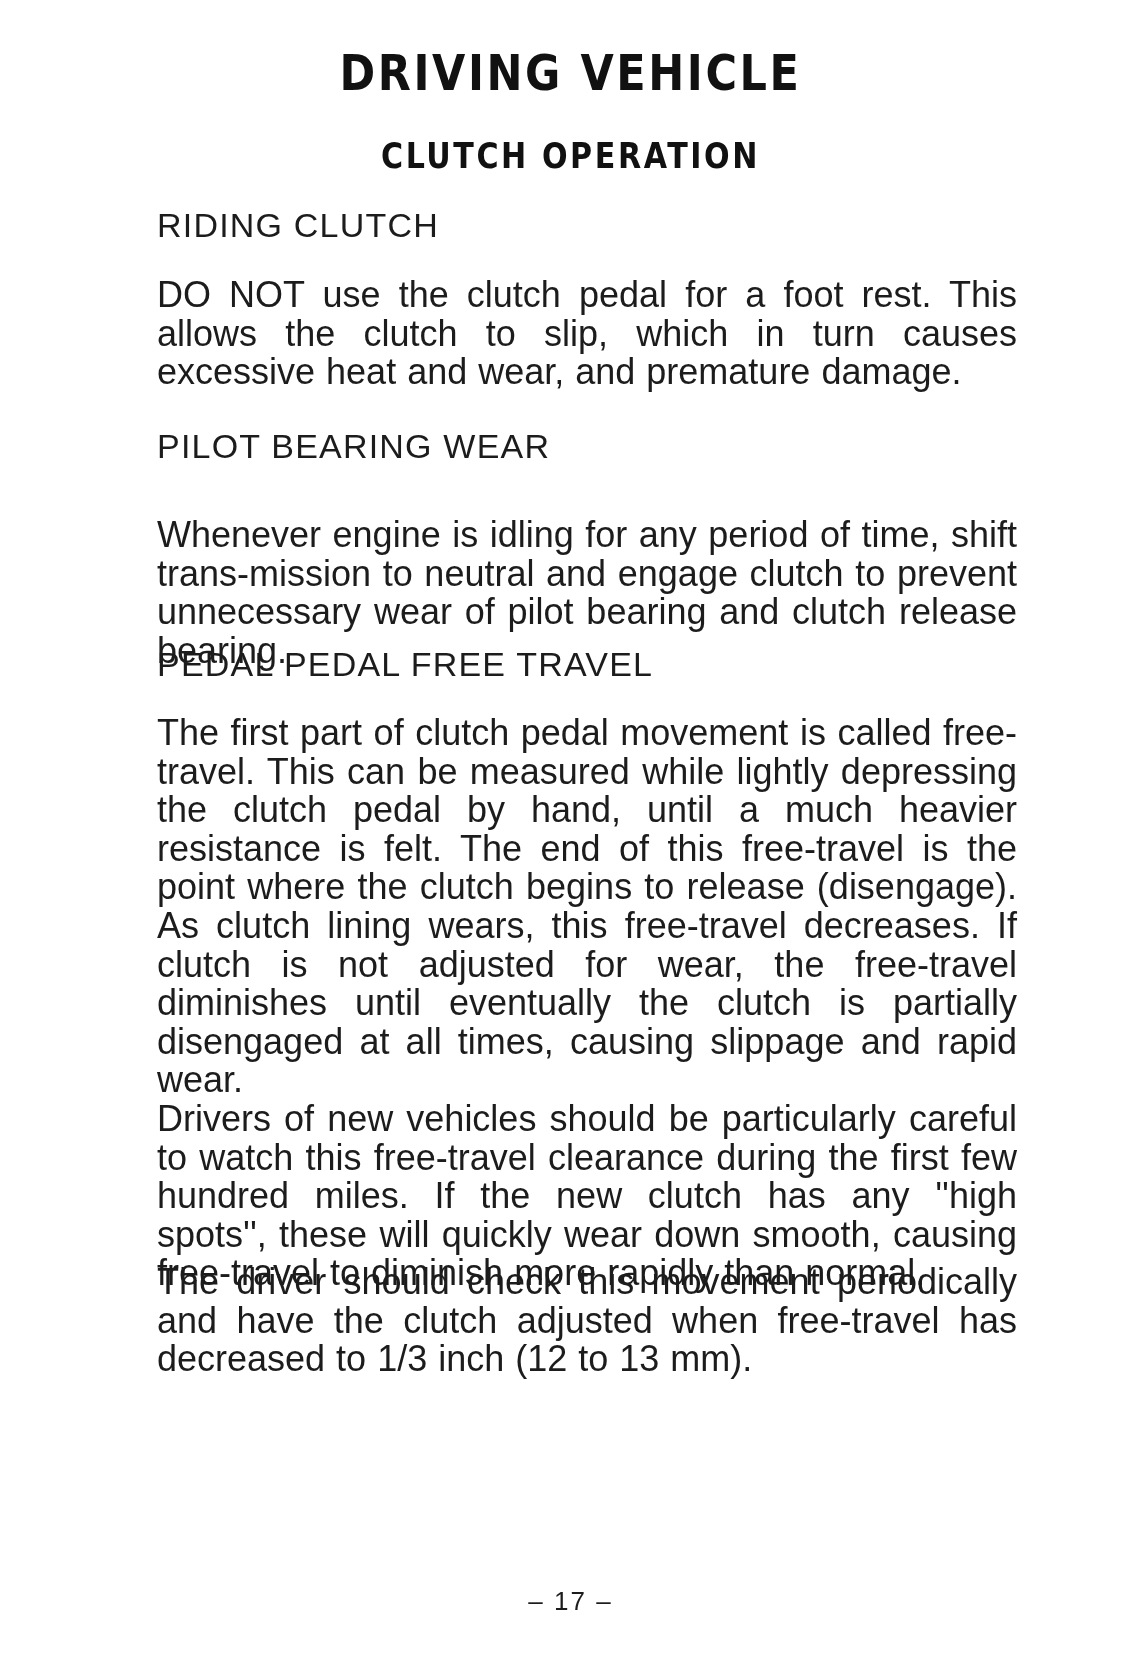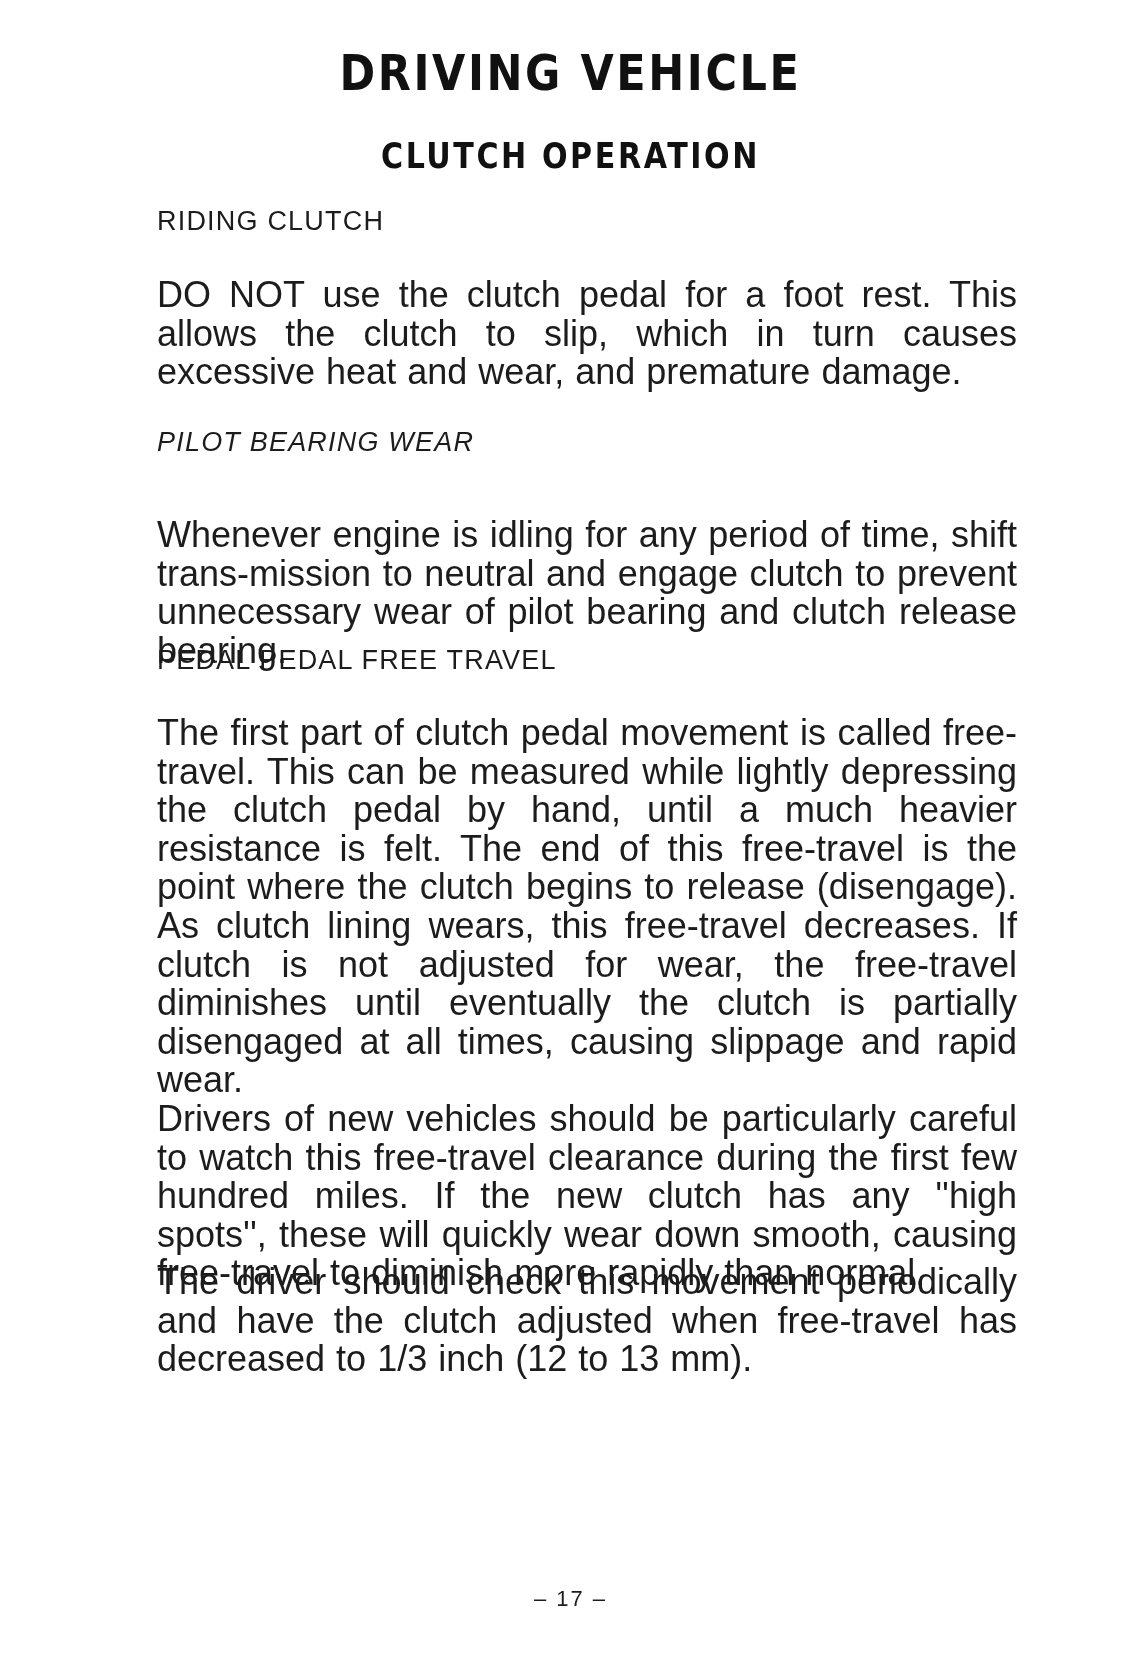--- a/index.html
+++ b/index.html
@@ -49,21 +49,21 @@
     }
     .content {
       position: absolute;
       left: 157px;
       width: 860px;
       top: 0;
     }
     .heading {
       position: absolute;
       left: 0;
-      font-size: 27px;
+      font-size: 34px;
       letter-spacing: 1.2px;
       color: #1c1c1c;
       margin: 0;
       font-weight: normal;
       white-space: nowrap;
     }
     .para {
       position: absolute;
       left: 0;
       width: 860px;
@@ -72,39 +72,39 @@
       text-align: justify;
       color: #1c1c1c;
       margin: 0;
       word-spacing: 1px;
     }
     .page-number {
       position: absolute;
       left: 0; right: 0;
       top: 1586px;
       text-align: center;
-      font-size: 22px;
+      font-size: 26px;
       color: #1c1c1c;
       letter-spacing: 2px;
     }
   </style>
 </head>
 <body>
 
 <div class="page">
 
   <h1 class="title">DRIVING VEHICLE</h1>
   <h2 class="subtitle">CLUTCH OPERATION</h2>
 
   <div class="content">
 
     <h3 class="heading" style="top:206px;">RIDING CLUTCH</h3>
     <p class="para" style="top:276px;">DO NOT use the clutch pedal for a foot rest. This allows the clutch to slip, which in turn causes excessive heat and wear, and premature damage.</p>
 
-    <h3 class="heading" style="top:427px;font-style:italic;">PILOT BEARING WEAR</h3>
+    <h3 class="heading" style="top:427px;">PILOT BEARING WEAR</h3>
     <p class="para" style="top:516px;">Whenever engine is idling for any period of time, shift trans-mission to neutral and engage clutch to prevent unnecessary wear of pilot bearing and clutch release bearing.</p>
 
     <h3 class="heading" style="top:645px;">PEDAL PEDAL FREE TRAVEL</h3>
     <p class="para" style="top:714px;">The first part of clutch pedal movement is called free-travel. This can be measured while lightly depressing the clutch pedal by hand, until a much heavier resistance is felt. The end of this free-travel is the point where the clutch begins to release (disengage). As clutch lining wears, this free-travel decreases. If clutch is not adjusted for wear, the free-travel diminishes until eventually the clutch is partially disengaged at all times, causing slippage and rapid wear.</p>
     <p class="para" style="top:1100px;">Drivers of new vehicles should be particularly careful to watch this free-travel clearance during the first few hundred miles. If the new clutch has any ''high spots'', these will quickly wear down smooth, causing free-travel to diminish more rapidly than normal.</p>
     <p class="para" style="top:1263px;">The driver should check this movement periodically and have the clutch adjusted when free-travel has decreased to 1/3 inch (12 to 13 mm).</p>
 
   </div>
 
   <div class="page-number">– 17 –</div>

